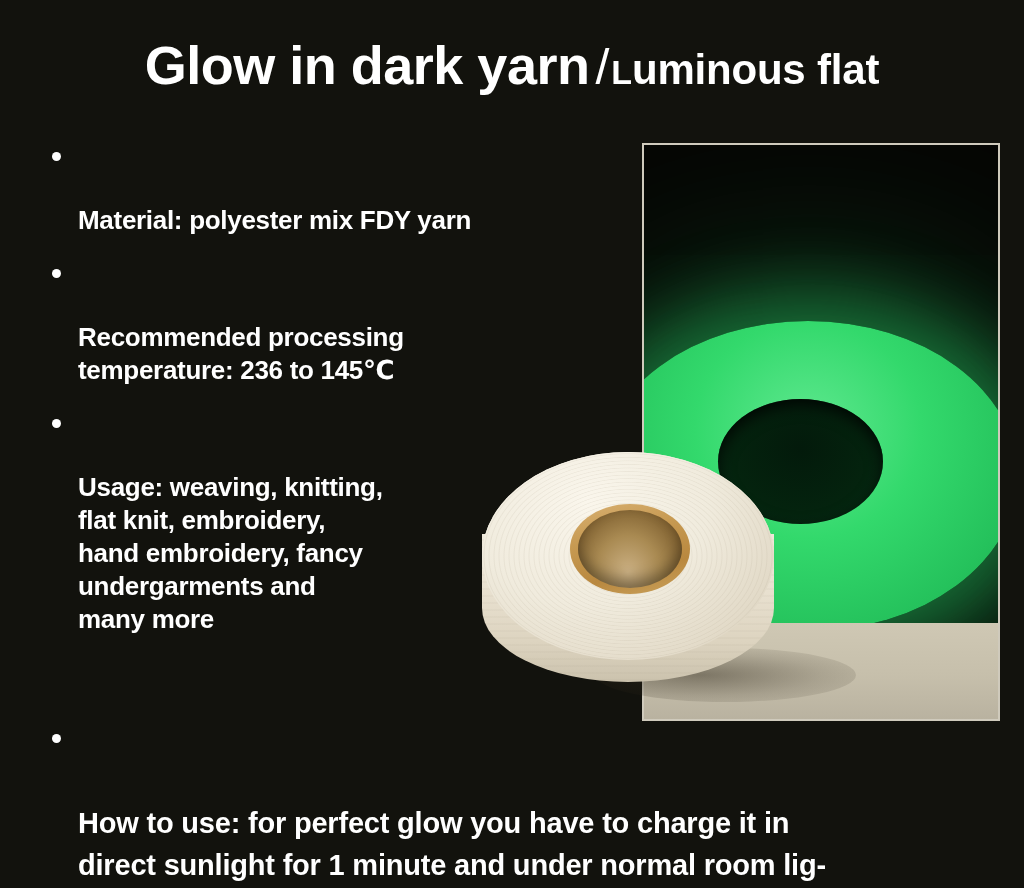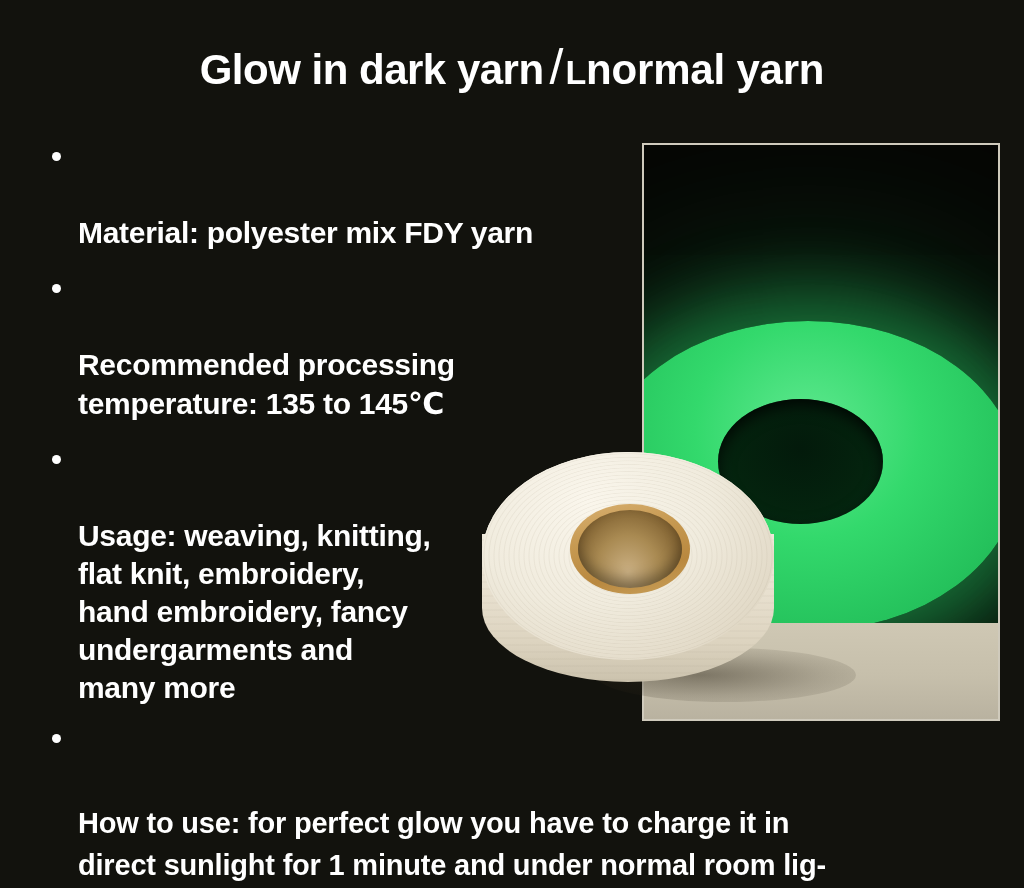--- a/index.html
+++ b/index.html
@@ -22,21 +22,21 @@
   
   #title-row {
     position: absolute;
     left: 0;
     top: 38px;
     width: 1024px;
     text-align: center;
     white-space: nowrap;
   }
   .title-main {
-    font-size: 42px;
+    font-size: 54px;
     font-weight: 700;
     letter-spacing: -0.5px;
     line-height: 1;
     vertical-align: baseline;
   }
   .title-sep {
     font-size: 50px;
     font-weight: 500;
     padding: 0 2px 0 6px;
     vertical-align: baseline;
@@ -59,21 +59,21 @@
     width: 620px;
     list-style: none;
     margin: 0;
     padding: 0;
     z-index: 5;
   }
   #spec-list li {
     position: relative;
     padding-left: 34px;
     margin-bottom: 18px;
-    font-size: 30px;
+    font-size: 26px;
     font-weight: 600;
     line-height: 1.27;
     letter-spacing: -0.3px;
     white-space: pre-line;
   }
   #spec-list li .bullet {
     position: absolute;
     left: 8px;
     top: 14px;
     width: 9px;
@@ -248,32 +248,32 @@
     background: radial-gradient(ellipse at 40% 50%, rgba(45,38,25,0.48) 0%, rgba(45,38,25,0.18) 55%, rgba(45,38,25,0) 100%);
     z-index: 2;
   }
 </style>
 </head>
 <body>
 
 <div id="poster">
 
   <div id="title-row">
-    <span class="title-main">Glow in dark yarn</span><span class="title-sep">/</span><span class="title-sub"><span class="smallcap">L</span><span>normal yarn</span></span>
+    <span class="title-main">Glow in dark yarn</span><span class="title-sep">/</span><span class="title-sub"><span class="smallcap">L</span><span>uminous flat</span></span>
   </div>
 
   <ul id="spec-list">
     <li>
       <span class="bullet"></span>
       <span>Material: polyester mix FDY yarn</span>
     </li>
     <li class="mid">
       <span class="bullet"></span>
       <span>Recommended processing
-temperature: 135 to 145℃</span>
+temperature: 236 to 145℃</span>
     </li>
     <li class="narrow">
       <span class="bullet"></span>
       <span>Usage: weaving, knitting,
 flat knit, embroidery,
 hand embroidery, fancy
 undergarments and
 many more</span>
     </li>
   </ul>

